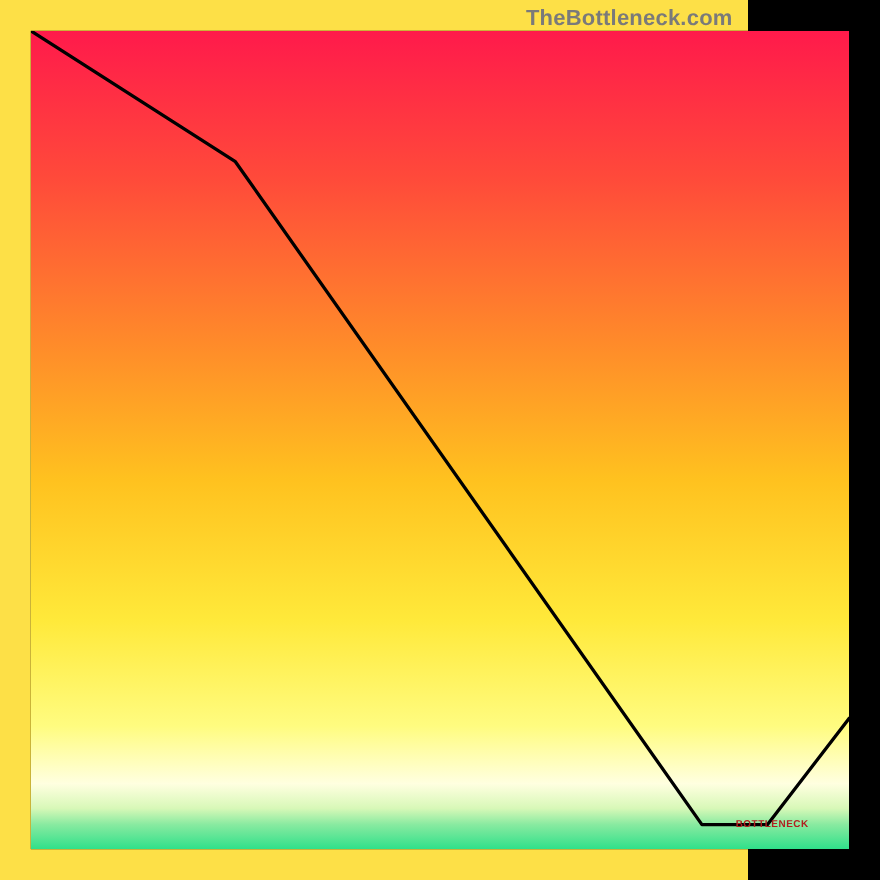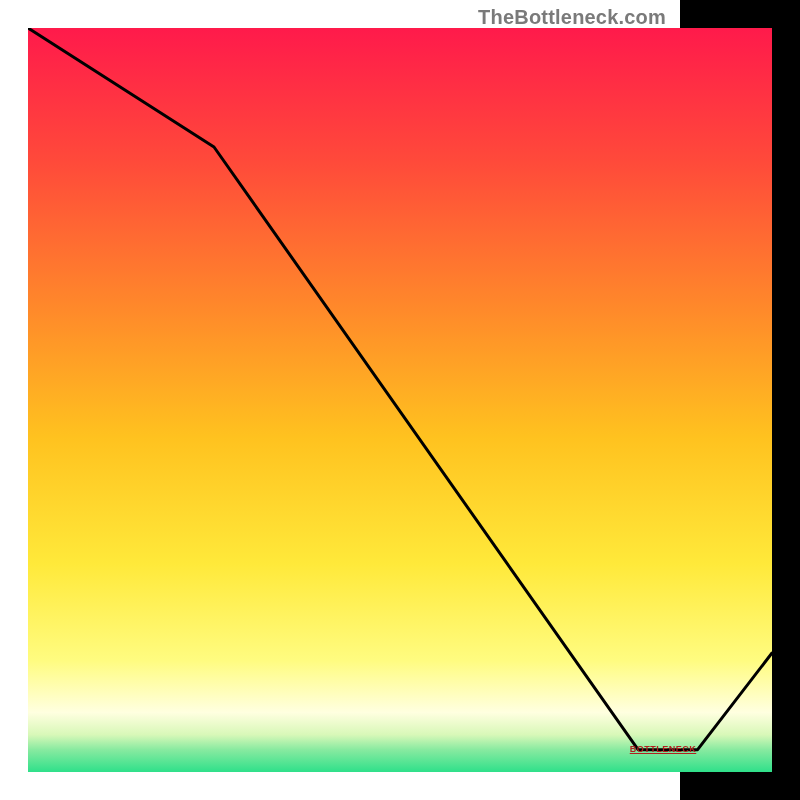--- a/index.html
+++ b/index.html
@@ -8,21 +8,21 @@
     width: 800px;
     height: 800px;
     background: #000;
     overflow: hidden;
     font-family: Arial, Helvetica, sans-serif;
   }
   .frame {
     position: relative;
     width: 680px;
     height: 800px;
-    background: #ffffff;
+    background: #fde047;
   }
   .watermark {
     position: absolute;
     top: 6px;
     right: 14px;
     color: #7a7a7a;
     font-size: 20px;
     font-weight: 600;
     letter-spacing: 0.2px;
     z-index: 10;
@@ -82,18 +82,18 @@
             <stop offset="100%" stop-color="#2fe08a"></stop>
           </linearGradient>
         </defs>
         <rect x="0" y="0" width="744" height="744" fill="url(#bg)"></rect>
       </svg>
 
       <svg id="line-layer" width="744" height="744" viewBox="0 0 744 744" style="position:absolute;left:0;top:0;">
         <path id="chart-path" d="M0.0 0.0 L186.0 119.0 L610.1 721.7 L669.6 721.7 L744.0 625.0" fill="none" stroke="#000" stroke-width="3" stroke-linejoin="round" stroke-linecap="round"></path>
       </svg>
 
-      <div id="flat-label" class="flat-label" style="left: 575px; width: 120px; top: 715.68px; text-decoration: underline;">BOTTLENECK</div>
+      <div id="flat-label" class="flat-label" style="left: 614px; width: 120px; top: 715.68px;">BOTTLENECK</div>
 
     </div>
   </div>
 
 </div>
 
 </body></html>

